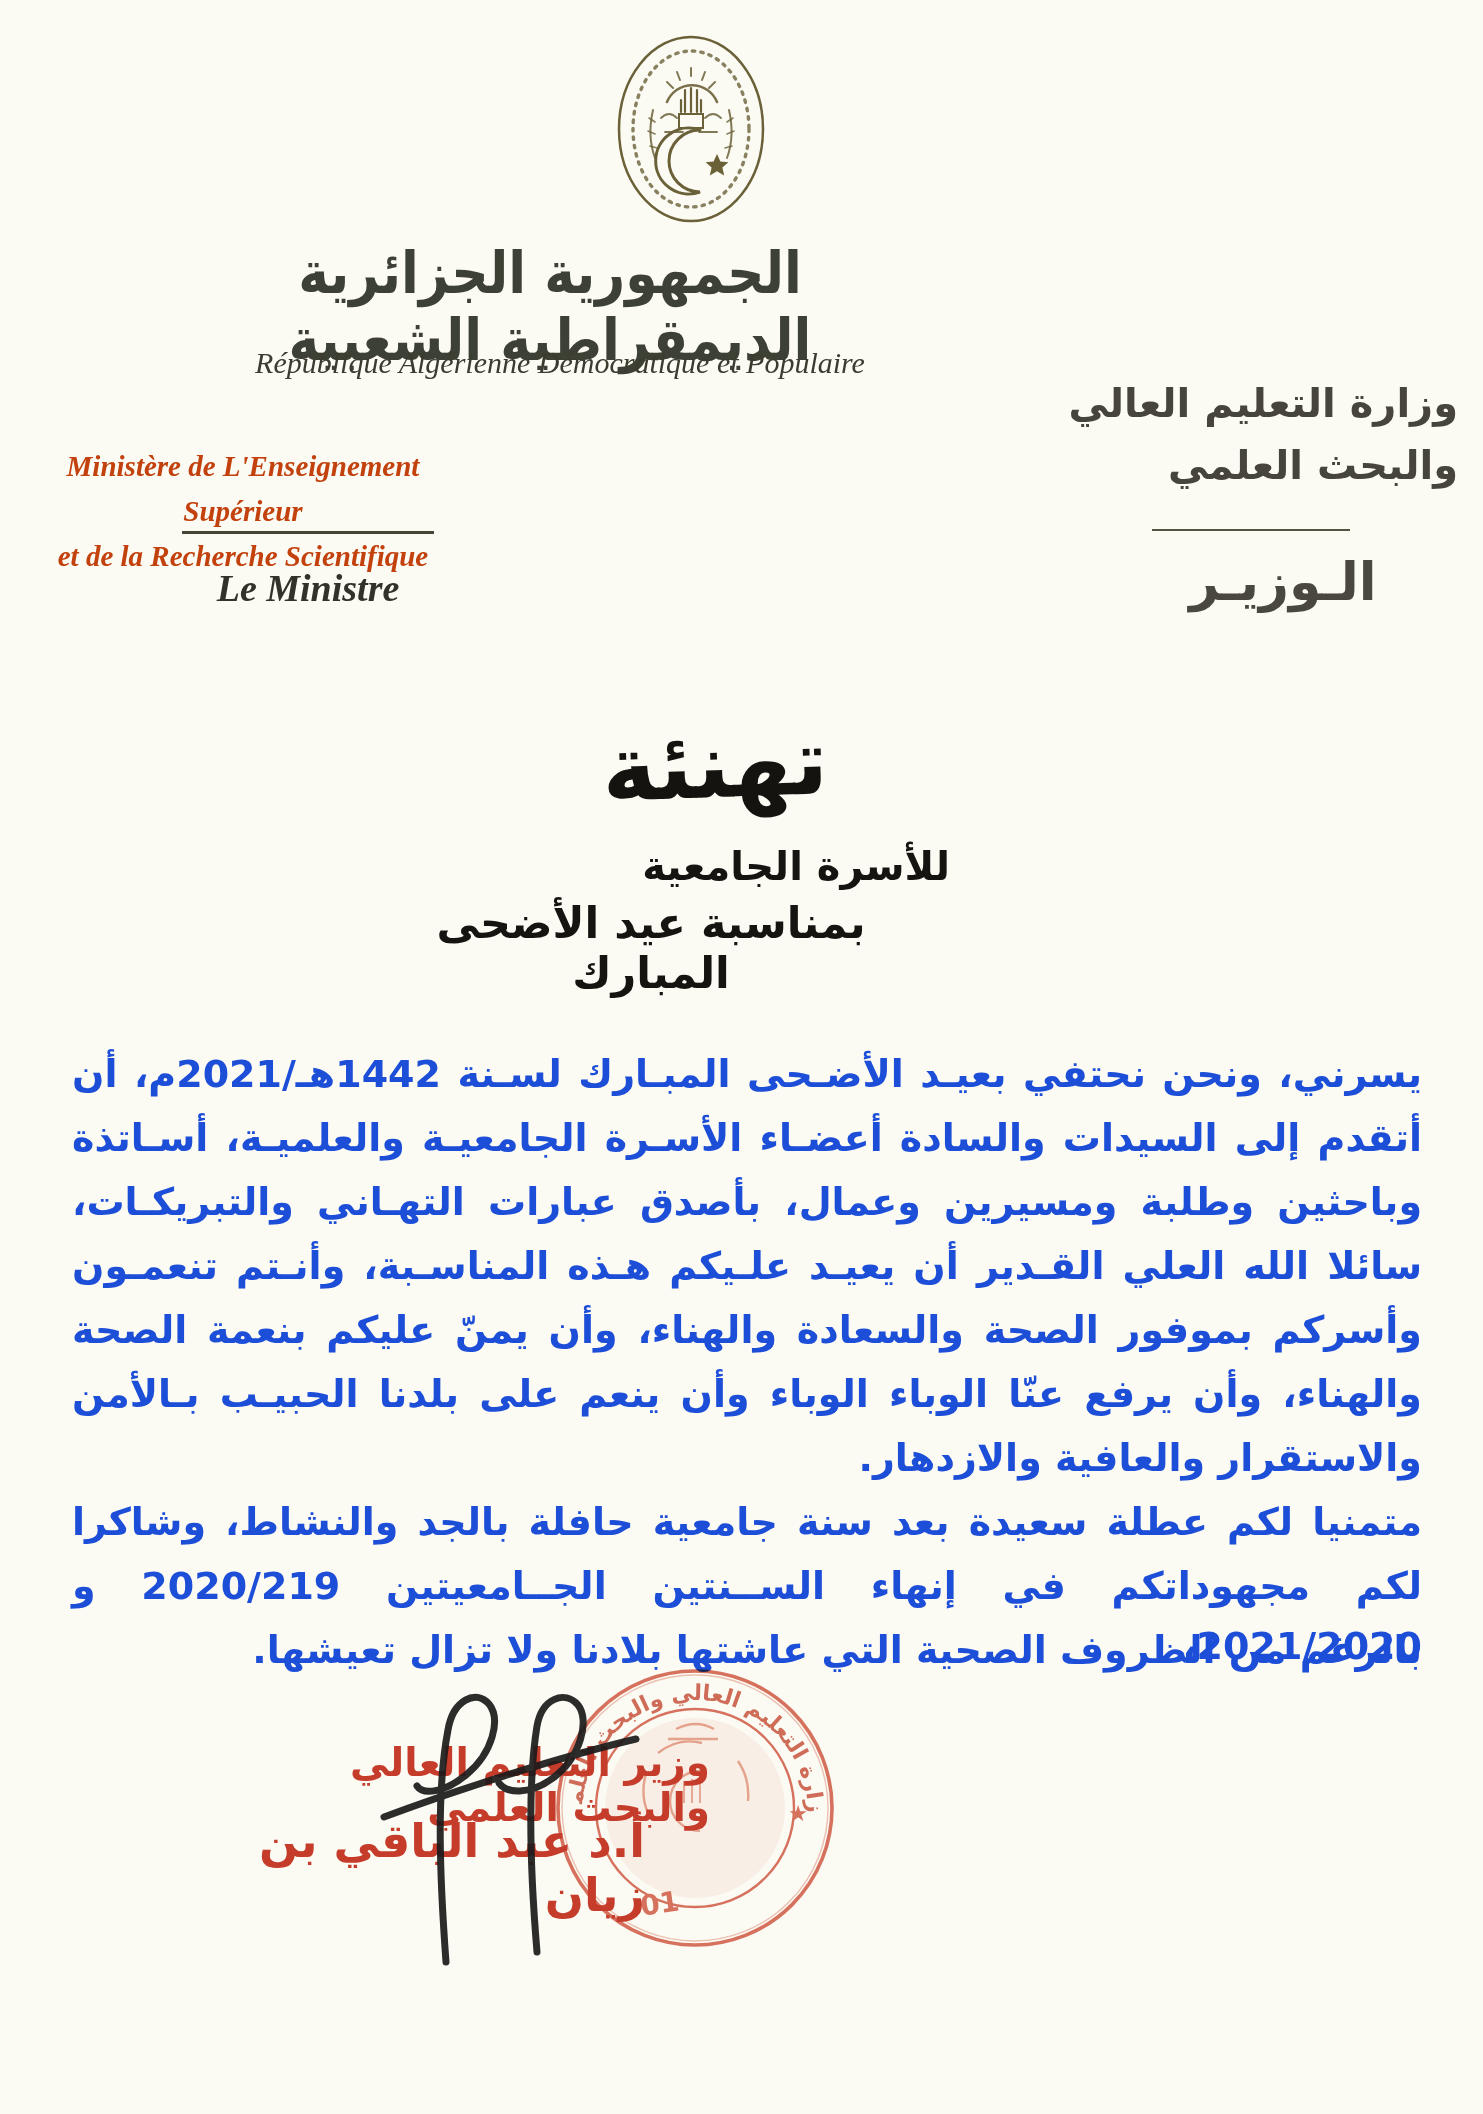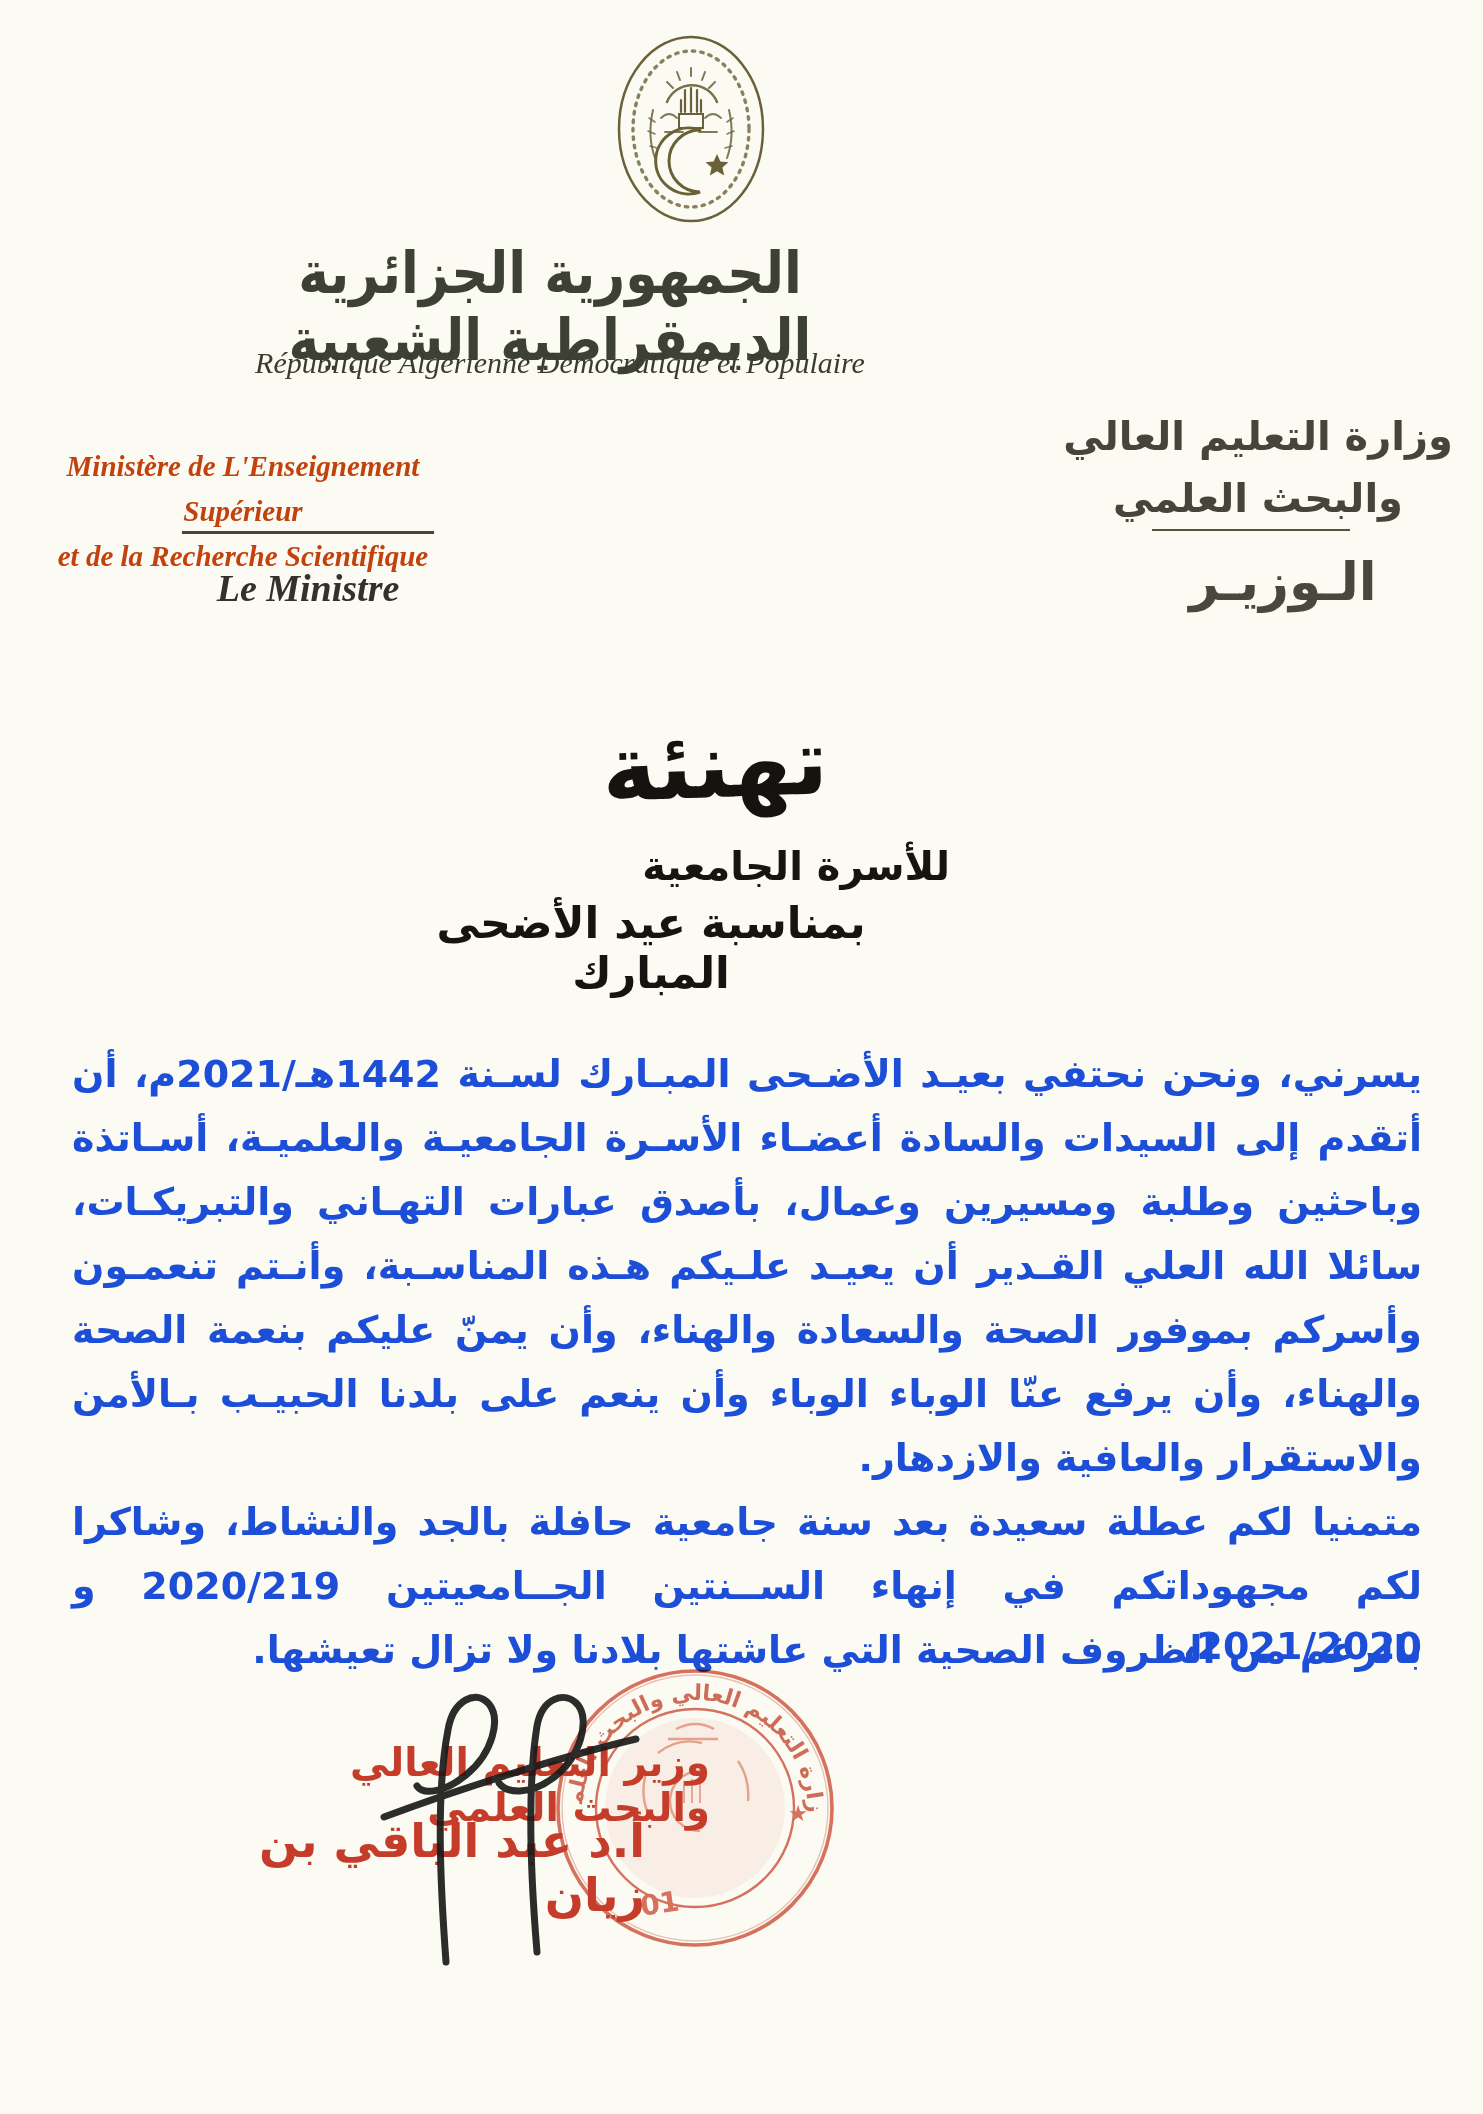--- a/index.html
+++ b/index.html
@@ -33,23 +33,23 @@
     font-size:29px;font-weight:bold;color:#c2410c;
     text-align:center;line-height:45px;margin-top:22px;
   }
   .rule-fr{left:182px;top:531px;width:252px;height:3px;background:#464436;}
   .minister-fr{
     left:148px;top:566px;width:320px;
     font-family:"Liberation Serif",serif;font-style:italic;
     font-size:38px;font-weight:bold;color:#33322a;text-align:center;
   }
   .ministry-ar{
-    left:1058px;top:405px;width:400px;
+    left:1058px;top:372px;width:400px;
     font-size:40px;font-weight:bold;color:#46443b;
-    text-align:center;line-height:62px;
+    text-align:right;line-height:62px;
   }
   .rule-ar{left:1152px;top:529px;width:198px;height:2px;background:#55523f;}
   .minister-ar{
     left:1148px;top:552px;width:270px;
     font-size:52px;font-weight:bold;color:#4a483e;text-align:center;
   }
   
   .greeting{
     left:515px;top:712px;width:400px;
     font-size:92px;font-weight:bold;color:#14130f;

